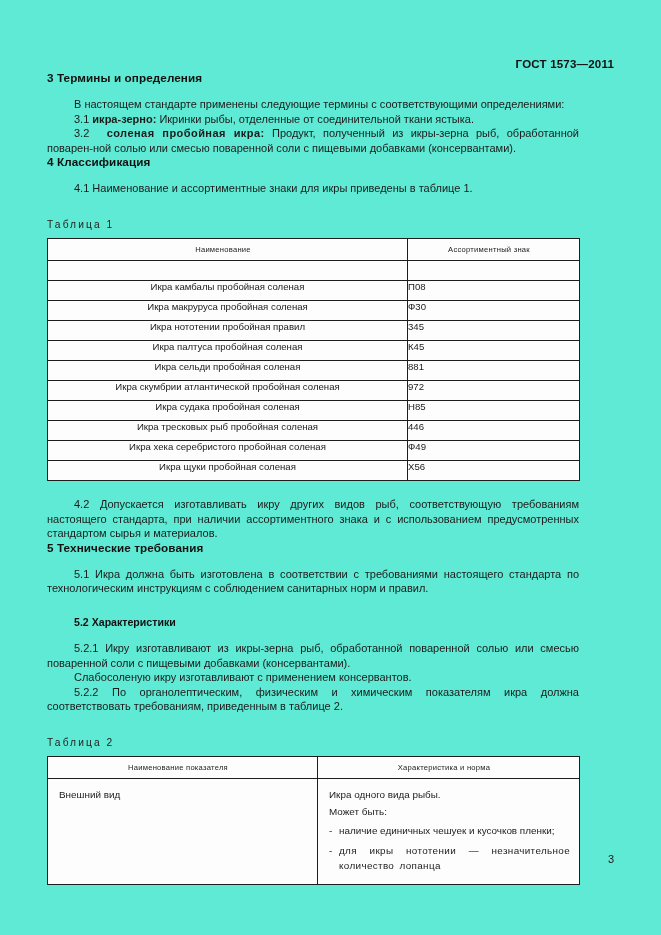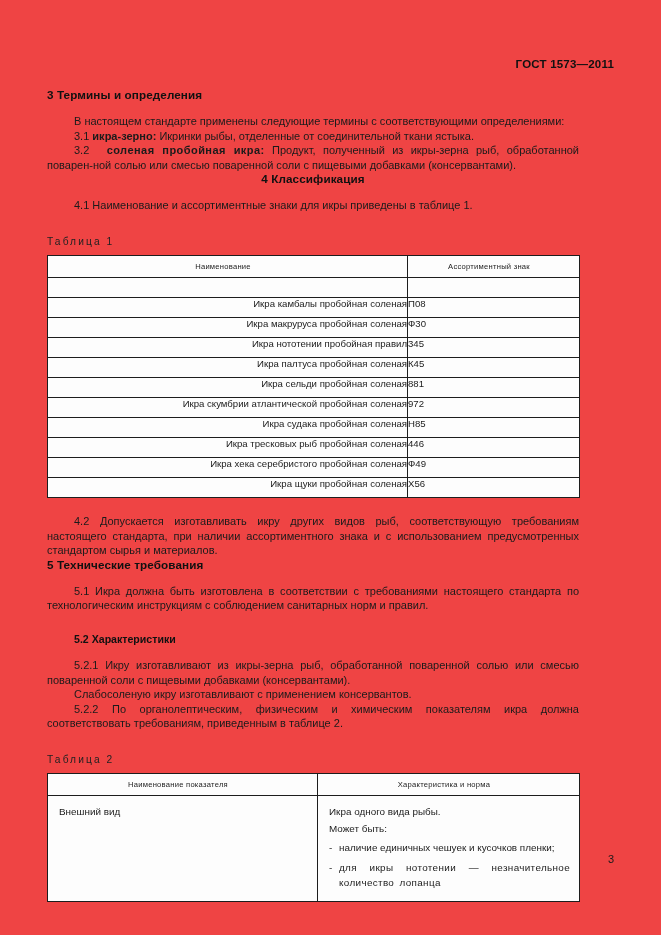--- a/index.html
+++ b/index.html
@@ -10,54 +10,54 @@
   }
   body {
     font-family: "Liberation Sans", sans-serif;
     color: #1b1b1b;
   }
   .page {
     position: relative;
     width: 661px;
     height: 935px;
     margin: 0 auto;
-    background: #ef4444;
+    background: #5eead4;
     box-sizing: border-box;
     overflow: hidden;
   }
 
   
   .doc-header {
     position: absolute;
     top: 58px;
     right: 47px;
     font-size: 11.5px;
     font-weight: bold;
     letter-spacing: 0.2px;
     color: #111;
   }
 
   
   .content {
     position: absolute;
-    top: 88px;
+    top: 71px;
     left: 47px;
     width: 532px;
   }
 
   h2.section-title {
     font-size: 11.7px;
     font-weight: bold;
     margin: 0;
     padding: 0;
     letter-spacing: 0.1px;
     color: #111;
   }
   .sec-3-title { margin-left: 27px; }
-  .sec-4-title { margin-left: 27px; margin-top: 26px; text-align: center; }
+  .sec-4-title { margin-left: 27px; margin-top: 26px; }
   .sec-5-title { margin-left: 27px; margin-top: 27px; }
   .sub-title {
     font-size: 10.6px;
     font-weight: bold;
     margin: 0;
     margin-left: 27px;
     color: #111;
   }
 
   p.body-text {
@@ -108,21 +108,21 @@
     border-bottom: 1px solid #1d1d1d;
   }
   table.gost thead tr { }
   table.gost tbody td {
     font-size: 9.6px;
     height: 19px;
     color: #1b1b1b;
   }
   .c-name {
     padding: 4px 4px 3px 11px;
-    text-align: right;
+    text-align: center;
   }
   .c-mark {
     padding: 4px 4px 3px 4px;
     text-align: left;
   }
   
   .hdr-sep td {
     border: none;
     border-top: 1px solid #1d1d1d;
     height: 0;

